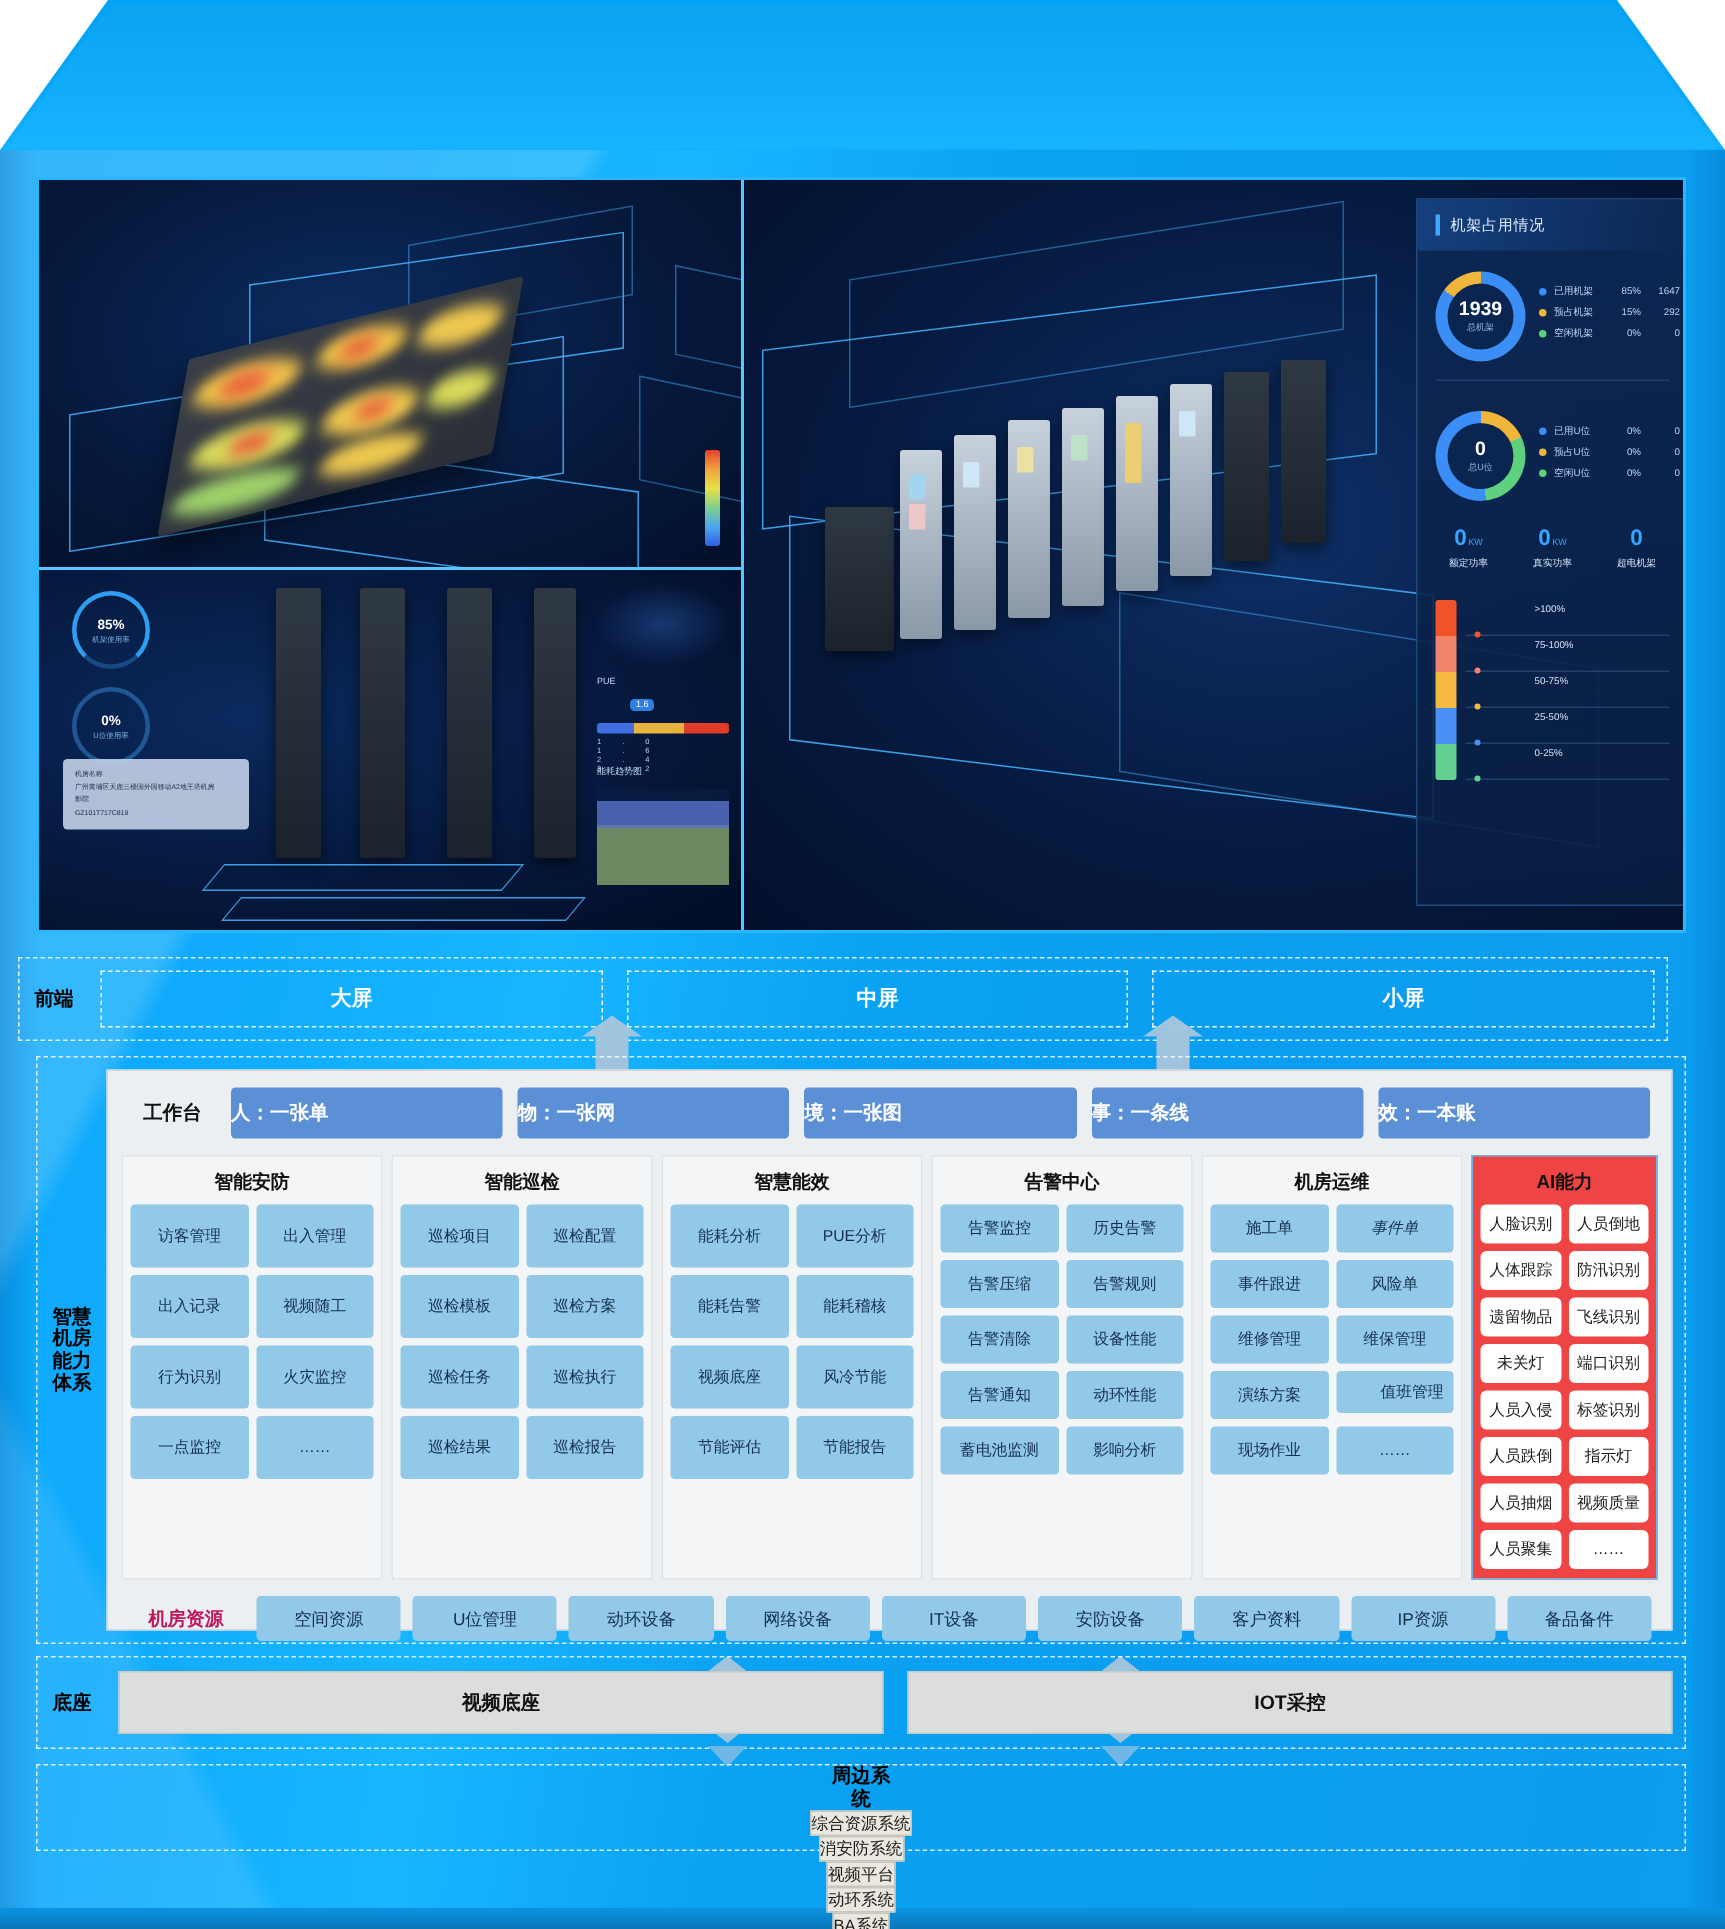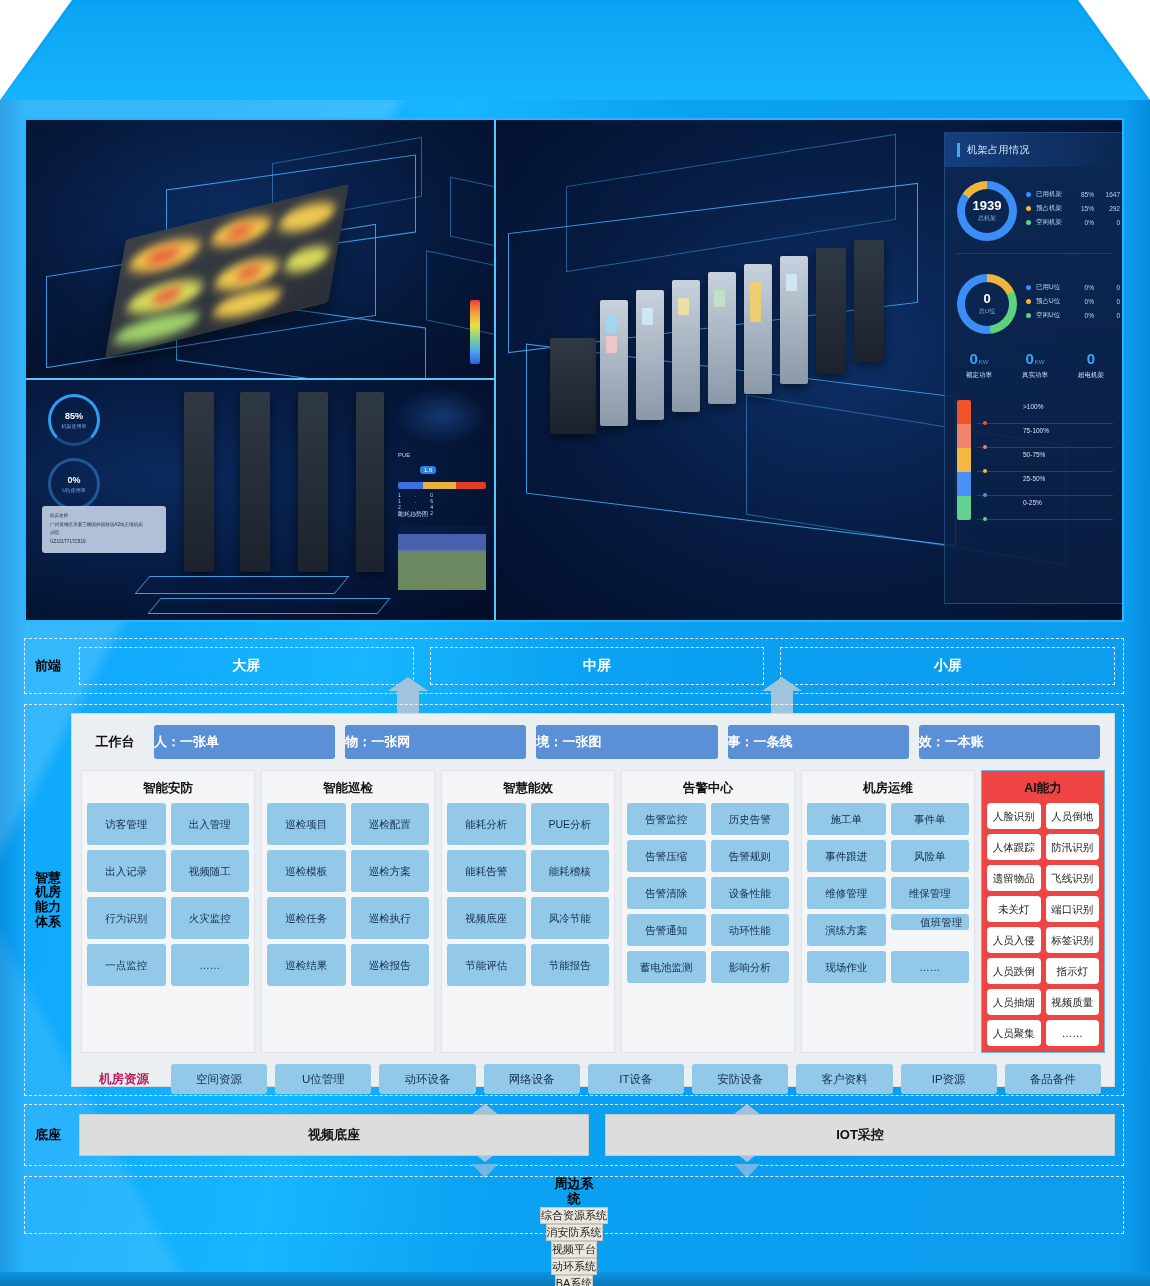--- a/index.html
+++ b/index.html
@@ -152,21 +152,21 @@
 
   
   .dashed-band {
     position:absolute; border:1.6px dashed rgba(255,255,255,.85);
     display:flex; align-items:center;
   }
   .band-label {
     flex:none; width:46px; text-align:center; color:#000; font-weight:bold;
     font-size:13px; line-height:1.15;
   }
-  #layer-frontend { left:24px; top:638px; width:1100px; height:56px; }
+  #layer-frontend { left:12px; top:638px; width:1100px; height:56px; }
   .screen-box {
     flex:1; height:38px; margin:0 8px; border:1.4px dashed rgba(255,255,255,.9);
     display:flex; align-items:center; justify-content:center;
     color:#ffffff; font-size:14px; font-weight:bold;
   }
 
   
   .arrow-up {
     position:absolute; width:22px;
     background:#a8c6dd; opacity:.95;
@@ -586,27 +586,27 @@
             <div class="cap-item" style="height:32px;">动环性能</div>
             <div class="cap-item" style="height:32px;">蓄电池监测</div>
             <div class="cap-item" style="height:32px;">影响分析</div>
           </div>
         </div>
 
         <div class="cap-col two">
           <div class="cap-hd">机房运维</div>
           <div class="cap-grid">
             <div class="cap-item" style="height:32px;">施工单</div>
-            <div class="cap-item" style="height:32px;">事件单</div>
+            <div class="cap-item" style="height:32px;font-style:italic;">事件单</div>
             <div class="cap-item" style="height:32px;">事件跟进</div>
             <div class="cap-item" style="height:32px;">风险单</div>
             <div class="cap-item" style="height:32px;">维修管理</div>
             <div class="cap-item" style="height:32px;">维保管理</div>
             <div class="cap-item" style="height:32px;">演练方案</div>
-            <div class="cap-item" style="height:16px;padding-left:24px;">值班管理</div>
+            <div class="cap-item" style="height:28px;padding-left:24px;">值班管理</div>
             <div class="cap-item" style="height:32px;">现场作业</div>
             <div class="cap-item" style="height:32px;">……</div>
           </div>
         </div>
 
 
         <div class="cap-col ai">
           <div class="cap-hd">AI能力</div>
           <div class="cap-grid">
             <div class="cap-item">人脸识别</div>

